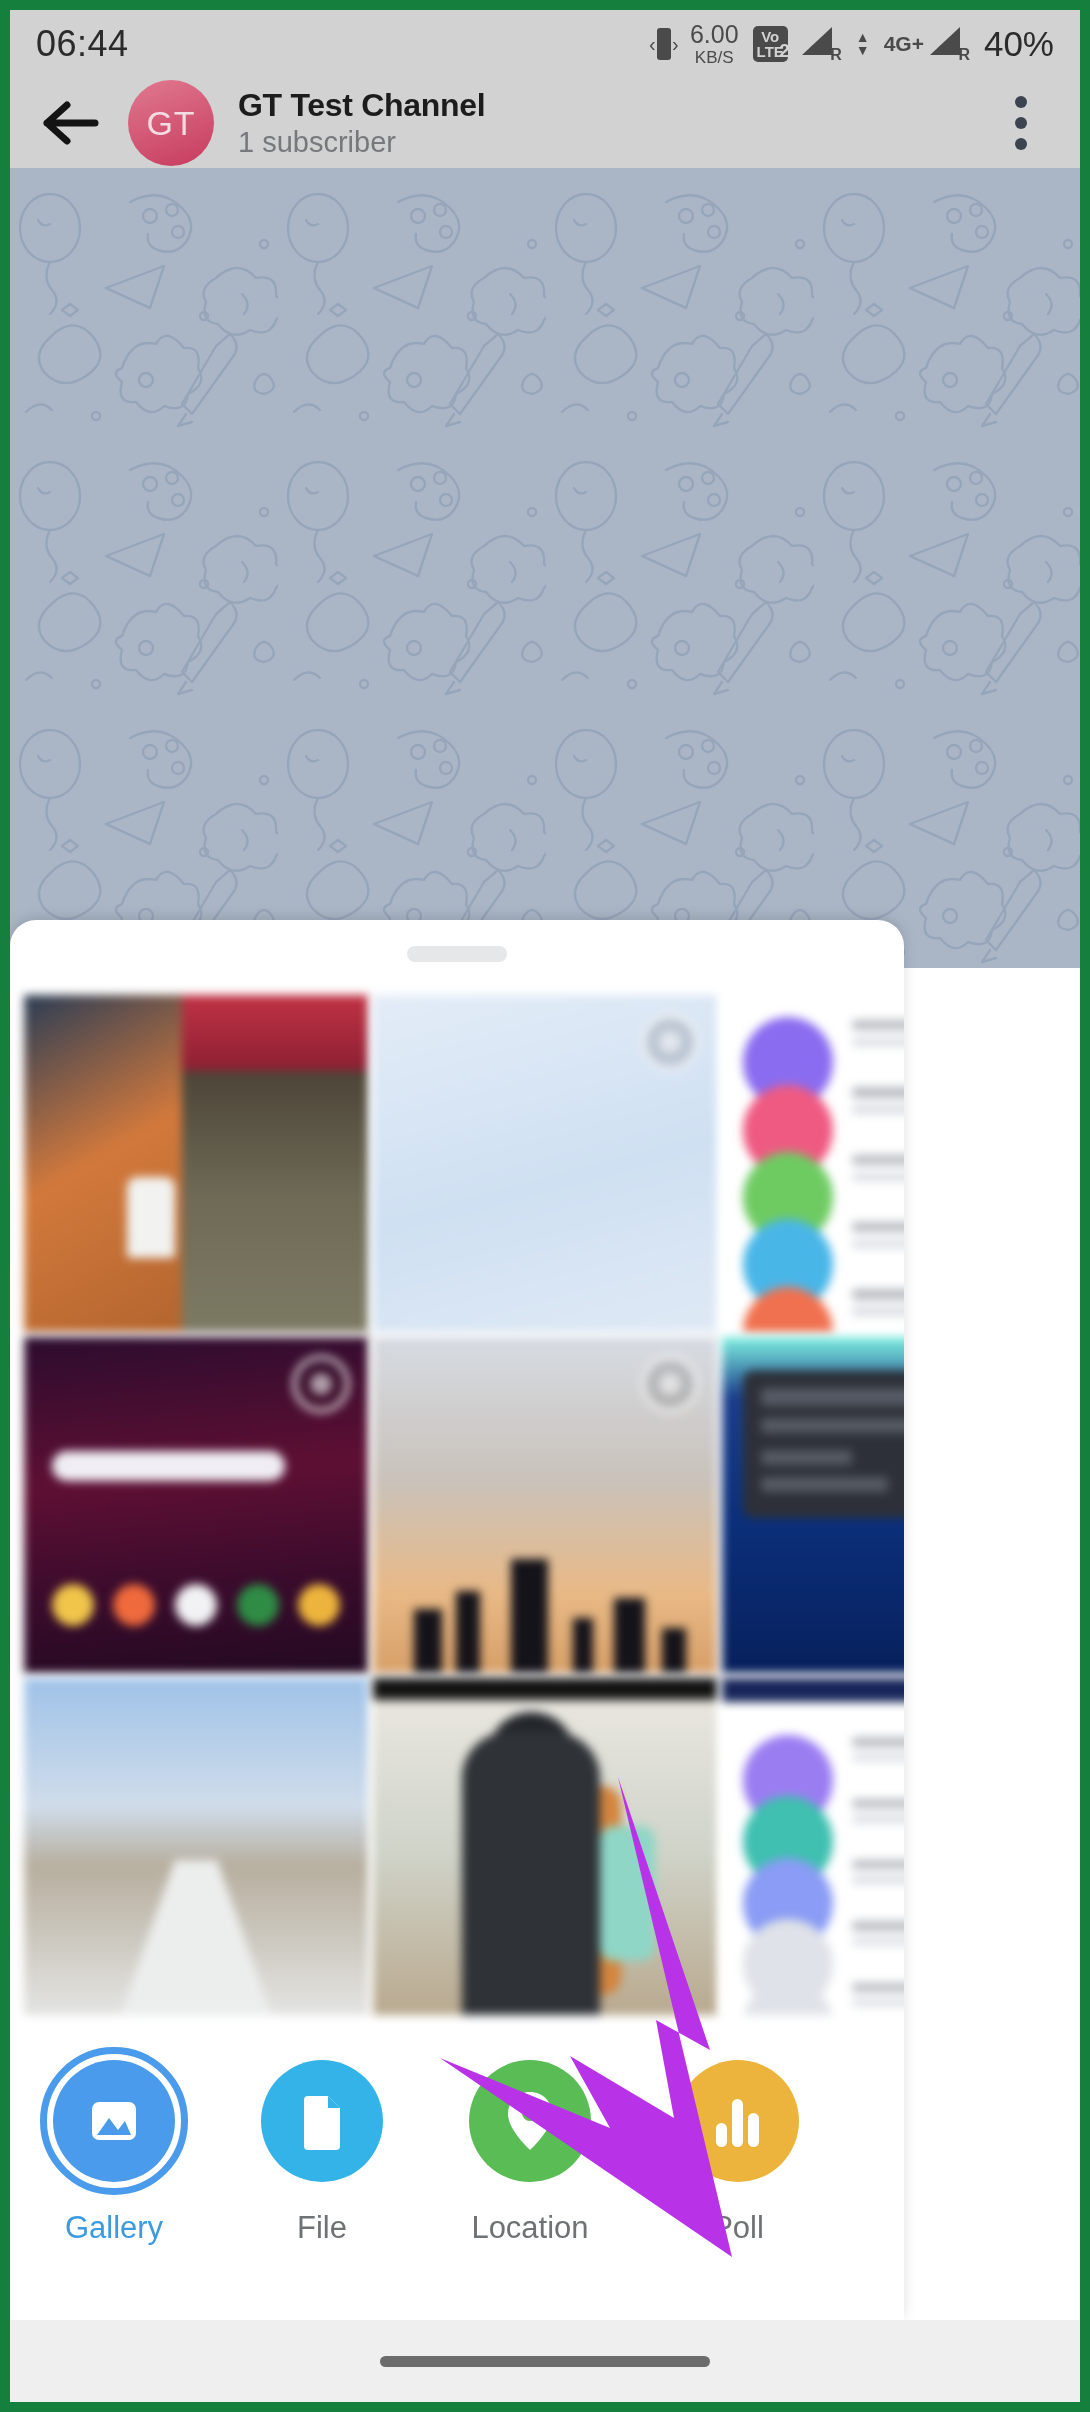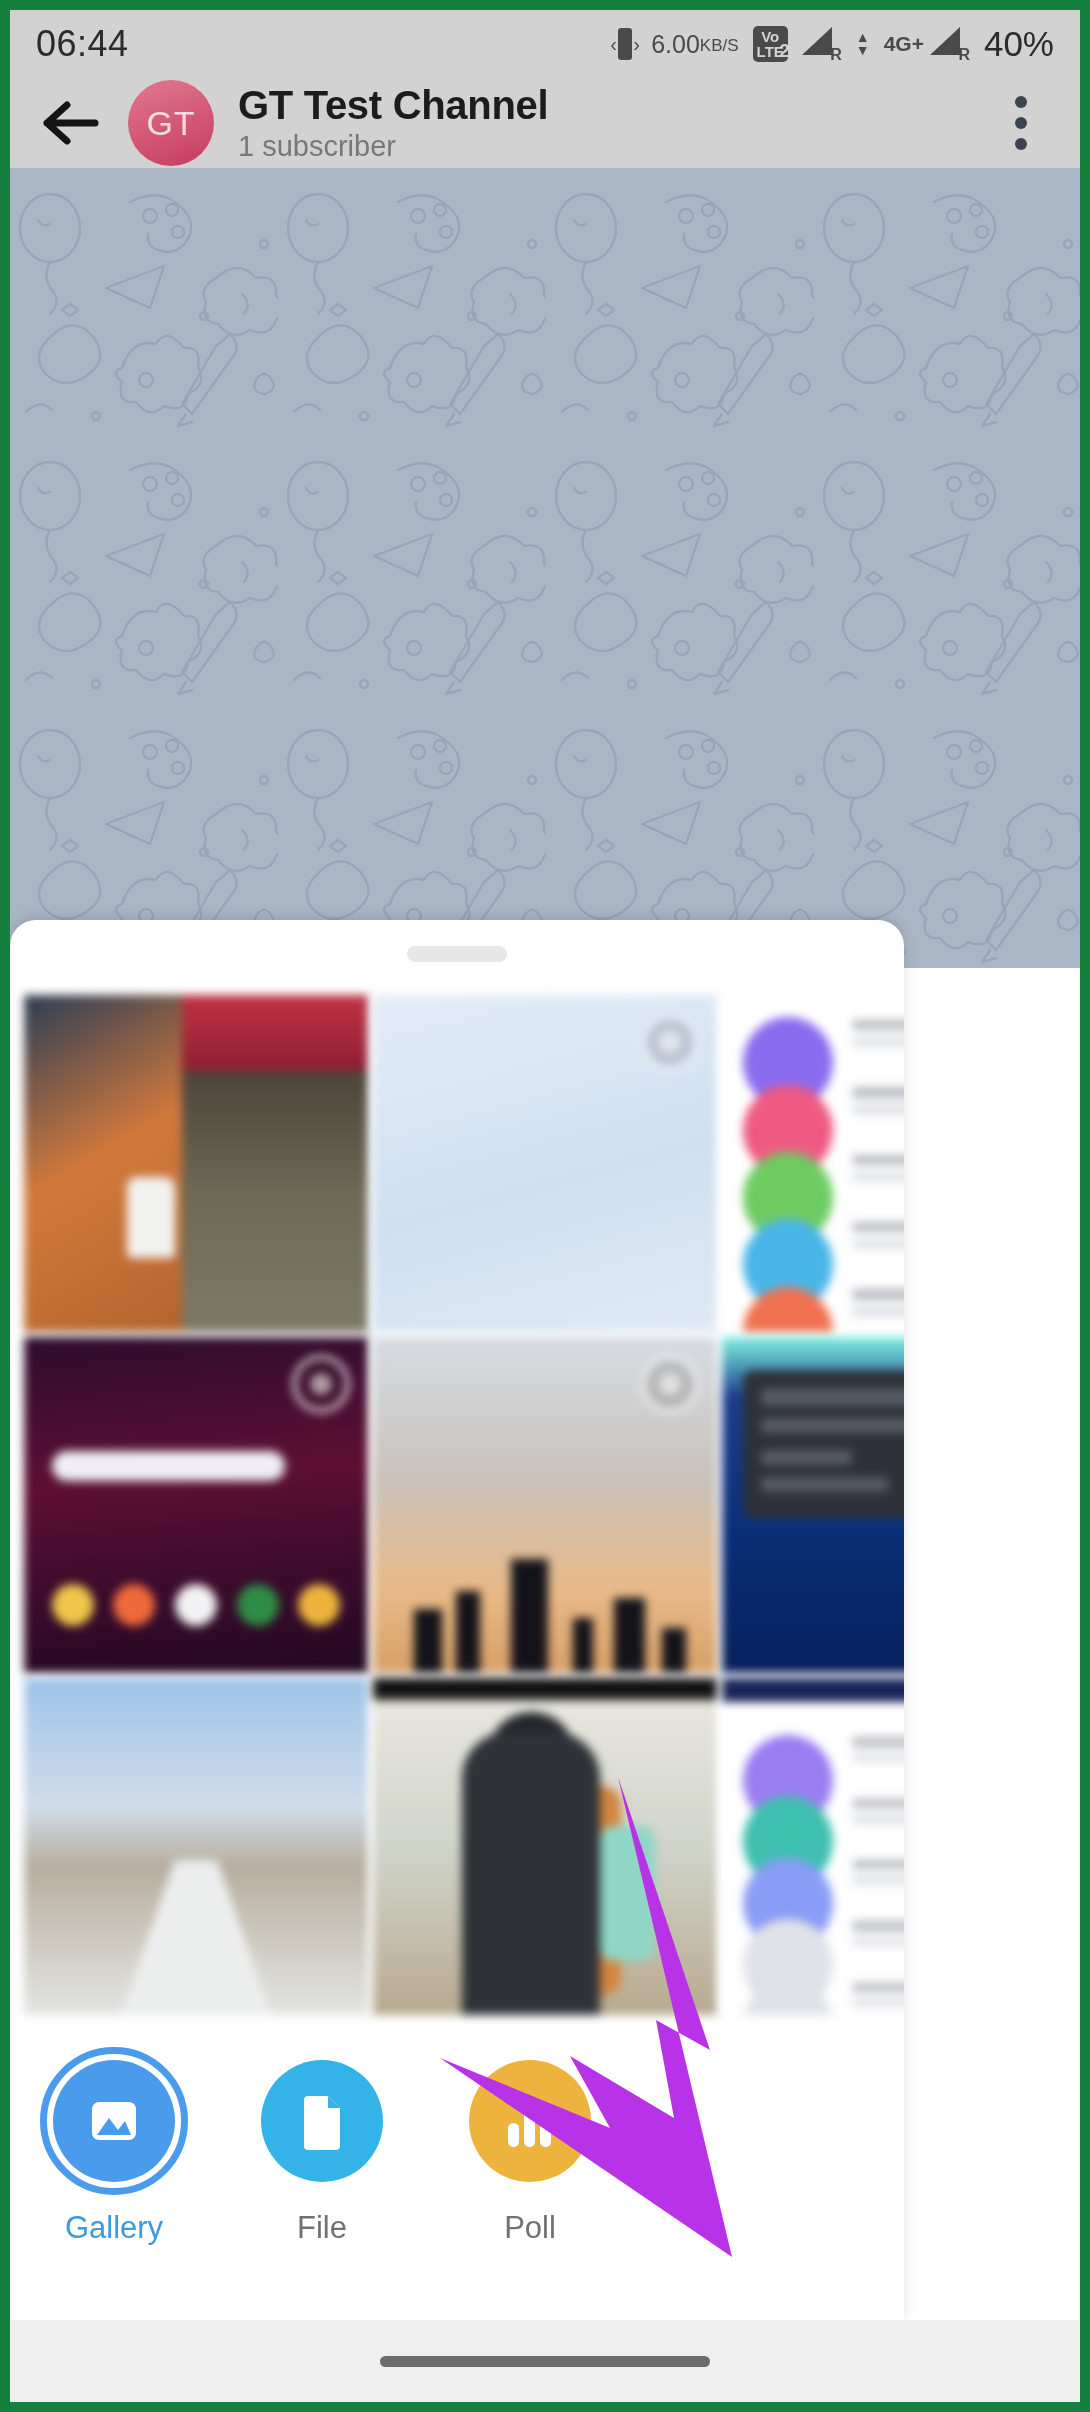--- a/index.html
+++ b/index.html
@@ -16,21 +16,21 @@
   #clock { font-size:36px; color:#2b2b2b; letter-spacing:.5px; }
   #status-right { display:flex; align-items:center; gap:14px; }
 
   .vib { position:relative; width:26px; height:36px; }
   .vib .body { position:absolute; left:7px; top:2px; width:14px; height:32px;
     background:#4a4a4a; border-radius:3px; }
   .vib .w { position:absolute; top:9px; width:5px; height:18px; color:#4a4a4a;
     font-size:20px; line-height:18px; }
   .vib .wl { left:-1px; } .vib .wr { right:-1px; }
 
-  .netspeed { display:flex; flex-direction:row; align-items:center;
+  .netspeed { display:flex; flex-direction:column; align-items:center;
     line-height:1; color:#4a4a4a; }
   .netspeed .n { font-size:25px; }
   .netspeed .u { font-size:17px; margin-top:2px; }
 
   .volte { background:#4a4a4a; color:#d2d2d2; border-radius:5px;
     padding:3px 4px; display:flex; flex-direction:column; align-items:center;
     line-height:1; position:relative; }
   .volte .t { font-size:15px; font-weight:bold; }
   .volte .b { font-size:15px; font-weight:bold; }
   .volte .two { position:absolute; right:-2px; bottom:2px; font-size:19px;
@@ -49,21 +49,21 @@
   
   #header { position:absolute; left:0; top:68px; width:1070px; height:90px;
     background:#d2d2d2; display:flex; align-items:center; padding:0 26px; }
   #back-btn { width:70px; height:70px; display:flex; align-items:center;
     justify-content:center; }
   #avatar { width:86px; height:86px; border-radius:50%;
     background:linear-gradient(160deg,#e0798f,#c73b5e); color:#f3dde3;
     display:flex; align-items:center; justify-content:center;
     font-size:34px; letter-spacing:1px; margin-left:22px; }
   #titlewrap { margin-left:24px; flex:1; }
-  #chat-title { font-size:40px; color:#1c1c1c; font-weight:bold;
+  #chat-title { font-size:32px; color:#1c1c1c; font-weight:bold;
     letter-spacing:-.3px; }
   #chat-sub { font-size:29px; color:#76787c; margin-top:2px; }
   #menu-btn { width:66px; height:80px; display:flex; flex-direction:column;
     align-items:center; justify-content:center; gap:9px; }
   #menu-btn i { width:12px; height:12px; border-radius:50%; background:#3b4450;
     display:block; }
 
   
   #wallpaper { position:absolute; left:0; top:158px; width:1070px; height:800px;
     background:#aab6c6; overflow:hidden; }
@@ -419,20 +419,29 @@
       <div class="action">
         <div class="circle" style="background:#34b3e8">
           <svg width="56" height="62" viewBox="0 0 56 62">
             <path d="M14 6 h20 l12 12 v38 a4 4 0 0 1 -4 4 h-28 a4 4 0 0 1 -4 -4 v-46 a4 4 0 0 1 4 -4 z" fill="#fff"></path>
             <path d="M34 6 v12 h12 z" fill="#34b3e8"></path>
           </svg>
         </div>
         <div class="label">File</div>
       </div>
 
+      <div class="action">
+        <div class="circle" style="background:#5abc55">
+          <svg width="50" height="66" viewBox="0 0 50 66">
+            <path d="M25 4 C12 4 3 14 3 26 C3 42 25 62 25 62 C25 62 47 42 47 26 C47 14 38 4 25 4 Z" fill="#fff"></path>
+            <circle cx="25" cy="25" r="8" fill="#5abc55"></circle>
+          </svg>
+        </div>
+        <div class="label">Location</div>
+      </div>
 
       <div class="action">
         <div class="circle" style="background:#edb43d">
           <svg width="56" height="60" viewBox="0 0 56 60">
             <rect x="6" y="32" width="11" height="24" rx="5.5" fill="#fff"></rect>
             <rect x="22" y="8" width="11" height="48" rx="5.5" fill="#fff"></rect>
             <rect x="38" y="22" width="11" height="34" rx="5.5" fill="#fff"></rect>
           </svg>
         </div>
         <div class="label">Poll</div>

